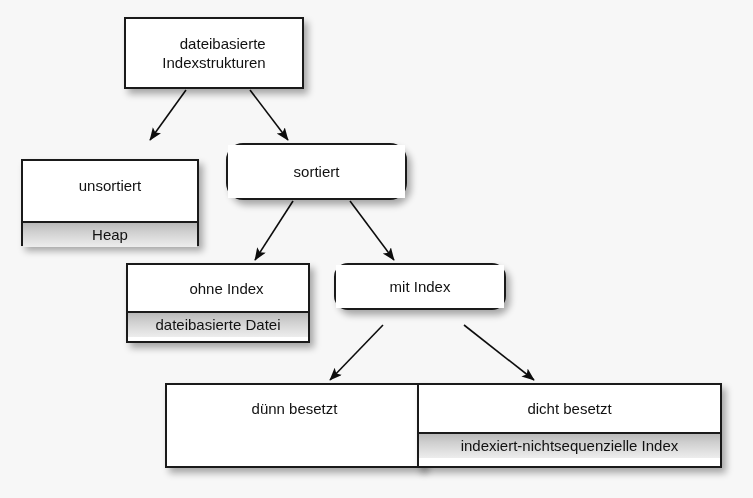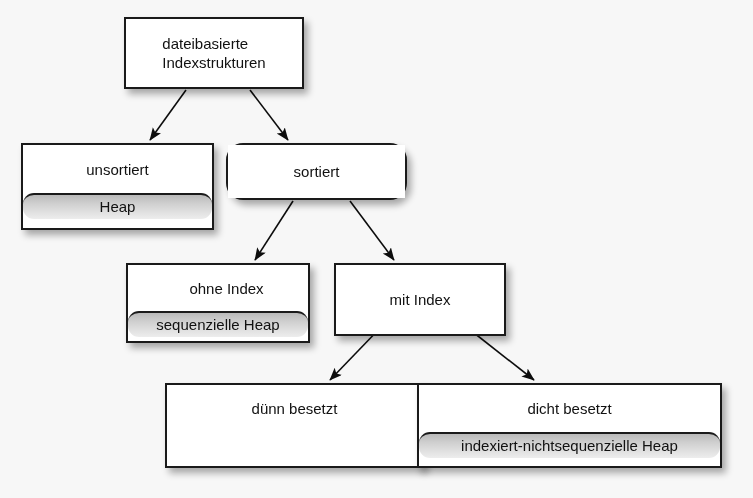--- a/index.html
+++ b/index.html
@@ -35,42 +35,41 @@
     display: flex;
     flex-direction: column;
     z-index: 2;
   }
   .node-title {
     flex: 1 1 auto;
     background: #ffffff;
     display: flex;
     align-items: center;
     justify-content: center;
-    text-align: left;
+    text-align: right;
     color: #111111;
     font-size: 15px;
     line-height: 19px;
     padding: 2px 6px;
     box-sizing: border-box;
     white-space: pre-line;
   }
   .node-sub {
     flex: 0 0 auto;
     border-top: 2px solid #1a1a1a;
     background: linear-gradient(to bottom, #b9b9b9 0%, #cfcfcf 35%, #e2e2e2 75%, #ededed 100%);
     display: flex;
     align-items: center;
     justify-content: center;
     text-align: center;
     color: #111111;
     font-size: 15px;
     line-height: 18px;
     padding: 3px 6px;
     box-sizing: border-box;
-    border-radius: 11px;
   }
 </style>
 </head>
 <body>
 
 <div id="diagram">
 
   <svg id="edges" width="753" height="498" viewBox="0 0 753 498" xmlns="http://www.w3.org/2000/svg">
     <defs>
       <marker id="arrowhead" markerWidth="9" markerHeight="9" refX="7.5" refY="3.2" orient="auto" markerUnits="strokeWidth">
@@ -85,40 +84,40 @@
         <line x1="383" y1="325" x2="330" y2="380" marker-end="url(#arrowhead)"></line>
         <line x1="464" y1="325" x2="534" y2="380" marker-end="url(#arrowhead)"></line>
       </g>
   </svg>
 
   <div class="node" style="left: 124px; top: 17px; width: 180px; height: 72px;">
     <div class="node-title">dateibasierte
 Indexstrukturen</div>
   </div>
 
-  <div class="node" style="left: 21px; top: 143px; width: 193px; height: 87px;">
+  <div class="node" style="left: 21px; top: 159px; width: 178px; height: 87px; gap: 12px;">
     <div class="node-title" style="height: 48px; flex: 0 0 auto;">unsortiert</div>
     <div class="node-sub">Heap</div>
   </div>
 
   <div class="node" style="left: 226px; top: 143px; width: 181px; height: 57px; border-radius: 17px;">
     <div class="node-title">sortiert</div>
   </div>
 
   <div class="node" style="left: 126px; top: 263px; width: 184px; height: 80px;">
     <div class="node-title" style="height: 46px; flex: 0 0 auto; padding-left: 23px;">ohne Index</div>
-    <div class="node-sub">sequenzielle Heap</div>
+    <div class="node-sub">dateibasierte Datei</div>
   </div>
 
-  <div class="node" style="left: 334px; top: 263px; width: 172px; height: 73px;">
+  <div class="node" style="left: 334px; top: 263px; width: 172px; height: 47px; border-radius: 14px;">
     <div class="node-title">mit Index</div>
   </div>
 
   <div class="node" style="left: 165px; top: 383px; width: 259px; height: 85px;">
     <div class="node-title" style="height: 47px; flex: 0 0 auto;">dünn besetzt</div>
   </div>
 
   <div class="node" style="left: 417px; top: 383px; width: 305px; height: 85px;">
     <div class="node-title" style="height: 47px; flex: 0 0 auto;">dicht besetzt</div>
-    <div class="node-sub">indexiert-nichtsequenzielle Heap</div>
+    <div class="node-sub">indexiert-nichtsequenzielle Index</div>
   </div>
 
 </div>
 
 </body></html>

